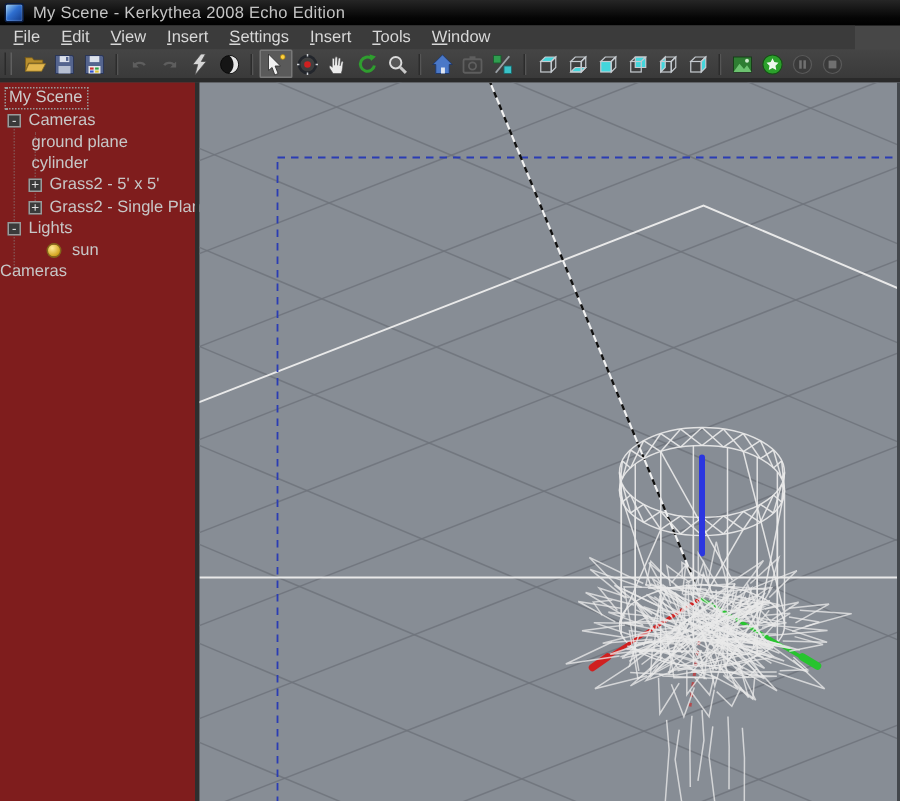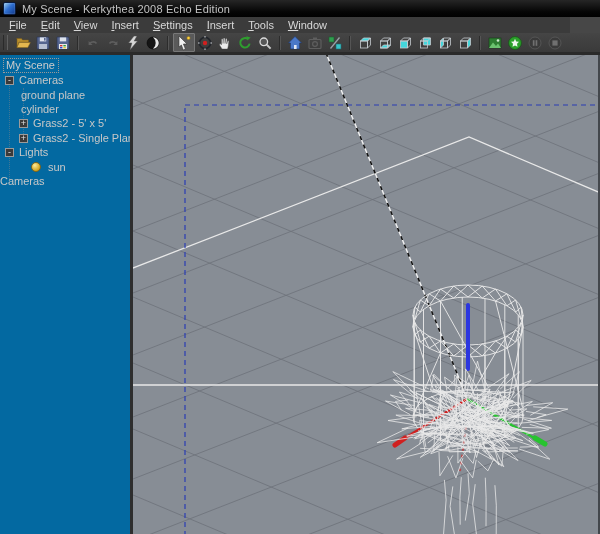--- a/index.html
+++ b/index.html
@@ -24,21 +24,21 @@
   .toolbar{position:absolute;left:0;top:33px;width:600px;height:19px;
     background:linear-gradient(#454545,#3a3a3a);border-bottom:3px solid #2a2a2a;
     display:flex;align-items:center;box-sizing:content-box;}
   .grip{width:3px;height:15px;margin:0 5px 0 3px;border-left:1px solid #2a2a2a;border-right:1px solid #5f5f5f;}
   .tbtn{width:20px;height:18px;display:flex;align-items:center;justify-content:center;flex:0 0 auto;}
   .tbtn svg{display:block;}
   .tbtn.active{background:#5a5a5a;border:1px solid #787878;border-radius:1px;width:20px;height:17px;}
   .tsep{width:1px;height:14px;background:#2c2c2c;border-right:1px solid #555;margin:0 4px;flex:0 0 auto;}
 
   
-  .sidepanel{position:absolute;left:0;top:55px;width:130px;height:479px;background:#0369a1;}
+  .sidepanel{position:absolute;left:0;top:55px;width:130px;height:479px;background:#7f1d1d;}
   .troot{position:absolute;left:3px;top:3px;color:#cccccc;font-size:11px;
     border:1px dotted #9a9a9a;padding:0 3px 1px 2px;}
   .trow{position:absolute;left:0;height:14px;display:flex;align-items:center;
     color:#c7c7c7;font-size:11px;white-space:nowrap;}
   .expbox{width:9px;height:9px;box-sizing:border-box;border:1px solid #9b9b9b;background:#3a3a3a;
     color:#e0e0e0;font-size:9px;line-height:7px;text-align:center;margin-right:5px;flex:0 0 auto;}
   .ind1{margin-left:5px;} .ind2{margin-left:19px;}
   .lab1{} .lab2{margin-left:21px;}
   .bulb{width:8px;height:8px;border-radius:50%;margin-left:31px;margin-right:7px;
     background:radial-gradient(circle at 35% 30%,#ffeb96,#d2a41f 70%,#9a7412);

